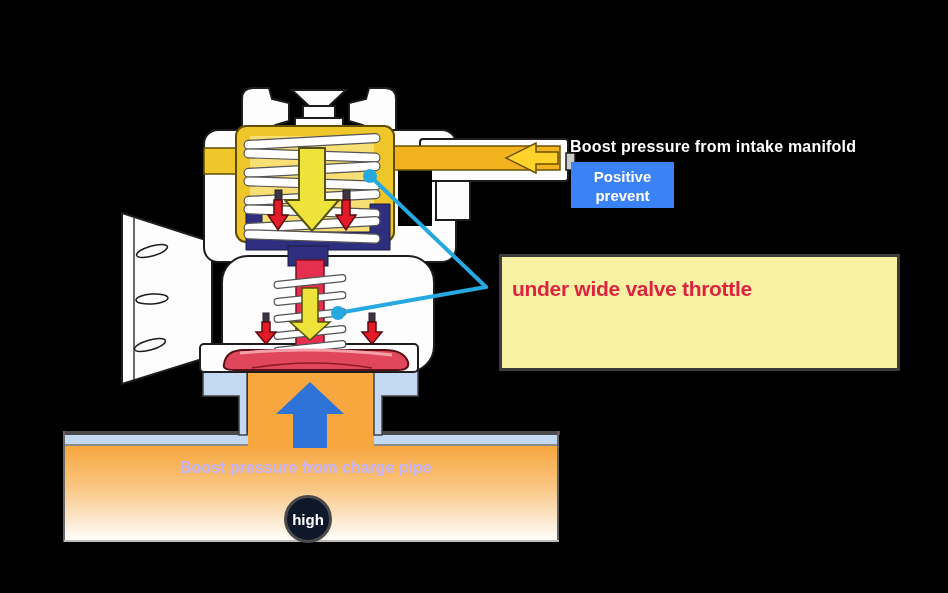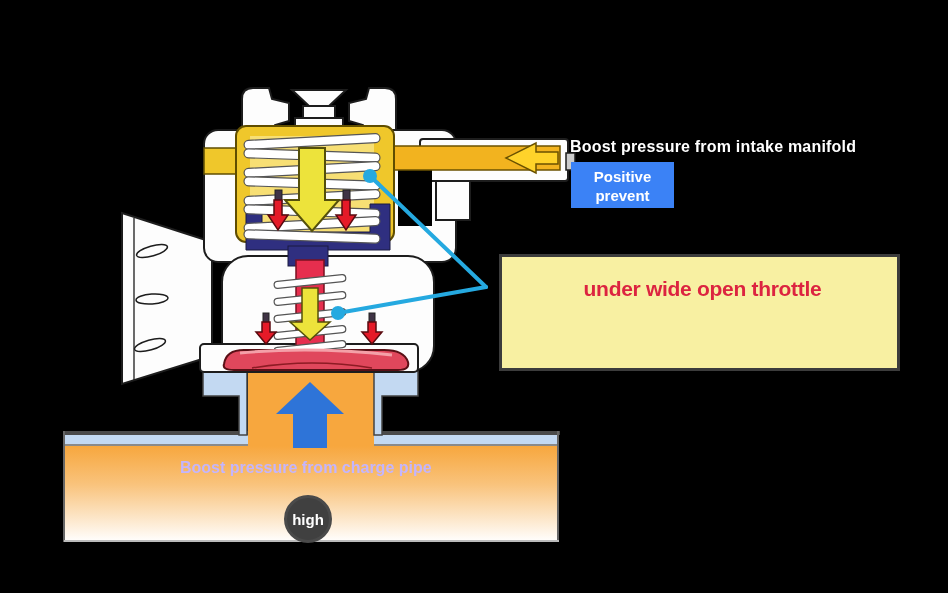--- a/index.html
+++ b/index.html
@@ -1,21 +1,21 @@
 <!DOCTYPE html>
 <html><head>
 <meta charset="utf-8">
 <style>
   html,body{margin:0;padding:0;background:#000;}
   #stage{
     position:relative;width:948px;height:593px;background:#000;overflow:hidden;
     font-family:"Liberation Sans",sans-serif;
   }
   #diagram-svg{position:absolute;left:0;top:0;}
-  .abs{position:absolute;text-align:center;}
+  .abs{position:absolute;}
   #intake-label{
     left:570px;top:138px;color:#ffffff;font-size:16px;font-weight:bold;
     white-space:nowrap;letter-spacing:.2px;
   }
   #positive-box{
     left:571px;top:162px;width:103px;height:46px;background:#3b82f6;
     color:#ffffff;font-size:15px;font-weight:bold;text-align:center;
     line-height:19px;padding-top:5px;box-sizing:border-box;
   }
   #note-box{
@@ -23,21 +23,21 @@
     border:3px solid #3c3c3c;box-sizing:border-box;
     color:#DC2440;font-size:21px;font-weight:bold;line-height:23px;
     padding:20px 4px 0 10px;letter-spacing:-0.3px;
   }
   #note-box div{white-space:nowrap;}
   #charge-label{
     left:180px;top:459px;color:#c4b5fd;font-size:16px;font-weight:bold;white-space:nowrap;
   }
   #high-badge{
     left:284px;top:495px;width:48px;height:48px;border-radius:50%;
-    background:#404040;border:3px solid #4a4a4a;box-sizing:border-box;
+    background:#0f172a;border:3px solid #4a4a4a;box-sizing:border-box;
     color:#ffffff;font-size:15px;font-weight:bold;
     display:flex;align-items:center;justify-content:center;
   }
 </style>
 </head>
 <body>
 
 <div id="stage">
 
   <svg id="diagram-svg" width="948" height="593" viewBox="0 0 948 593">
@@ -157,21 +157,21 @@
   </svg>
 
   <div id="intake-label" class="abs">Boost pressure from intake manifold</div>
 
   <div id="positive-box" class="abs">
     <div>Positive</div>
     <div>prevent</div>
   </div>
 
   <div id="note-box" class="abs">
-    <div>under wide open throttle</div>
+    <div>under wide valve throttle</div>
   </div>
 
   <div id="charge-label" class="abs">Boost pressure from charge pipe</div>
 
   <div id="high-badge" class="abs">
     <span>high</span>
   </div>
 
 </div>
 

